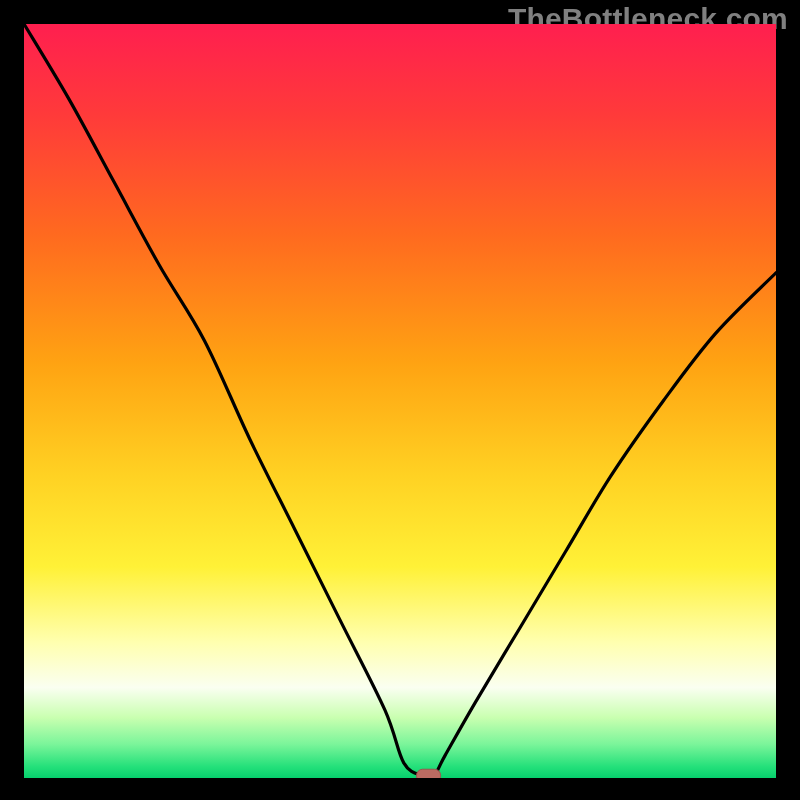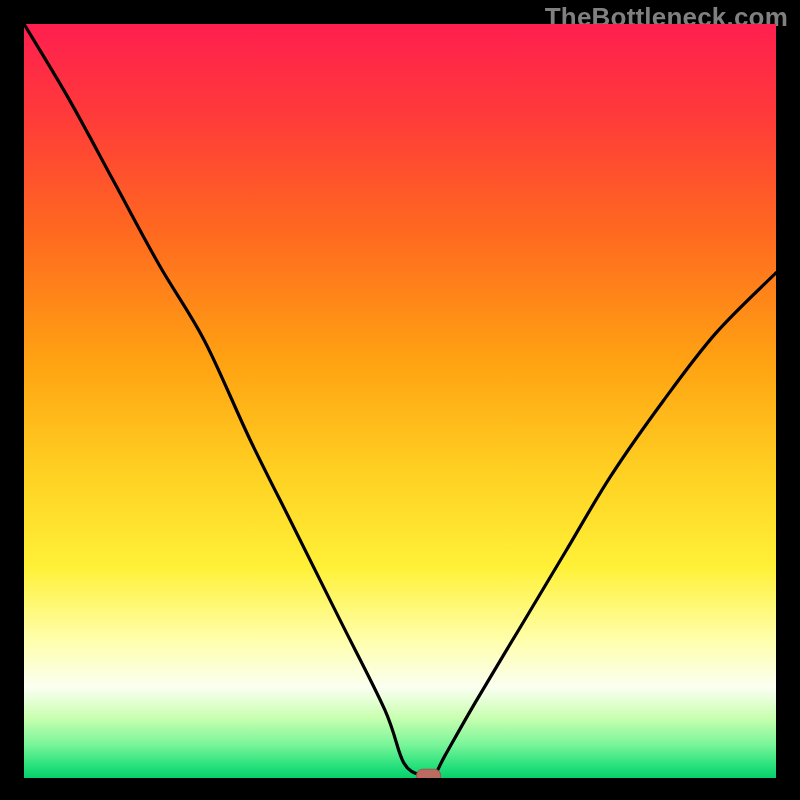--- a/index.html
+++ b/index.html
@@ -14,21 +14,21 @@
     position: relative;
     width: 800px;
     height: 800px;
     background: #000;
   }
   .watermark {
     position: absolute;
     top: 2px;
     right: 12px;
     font-family: Arial, Helvetica, sans-serif;
-    font-size: 26px;
+    font-size: 30px;
     font-weight: 600;
     color: #808080;
     letter-spacing: 0.2px;
   }
   .plot {
     position: absolute;
     left: 24px;
     top: 24px;
     width: 752px;
     height: 754px;

